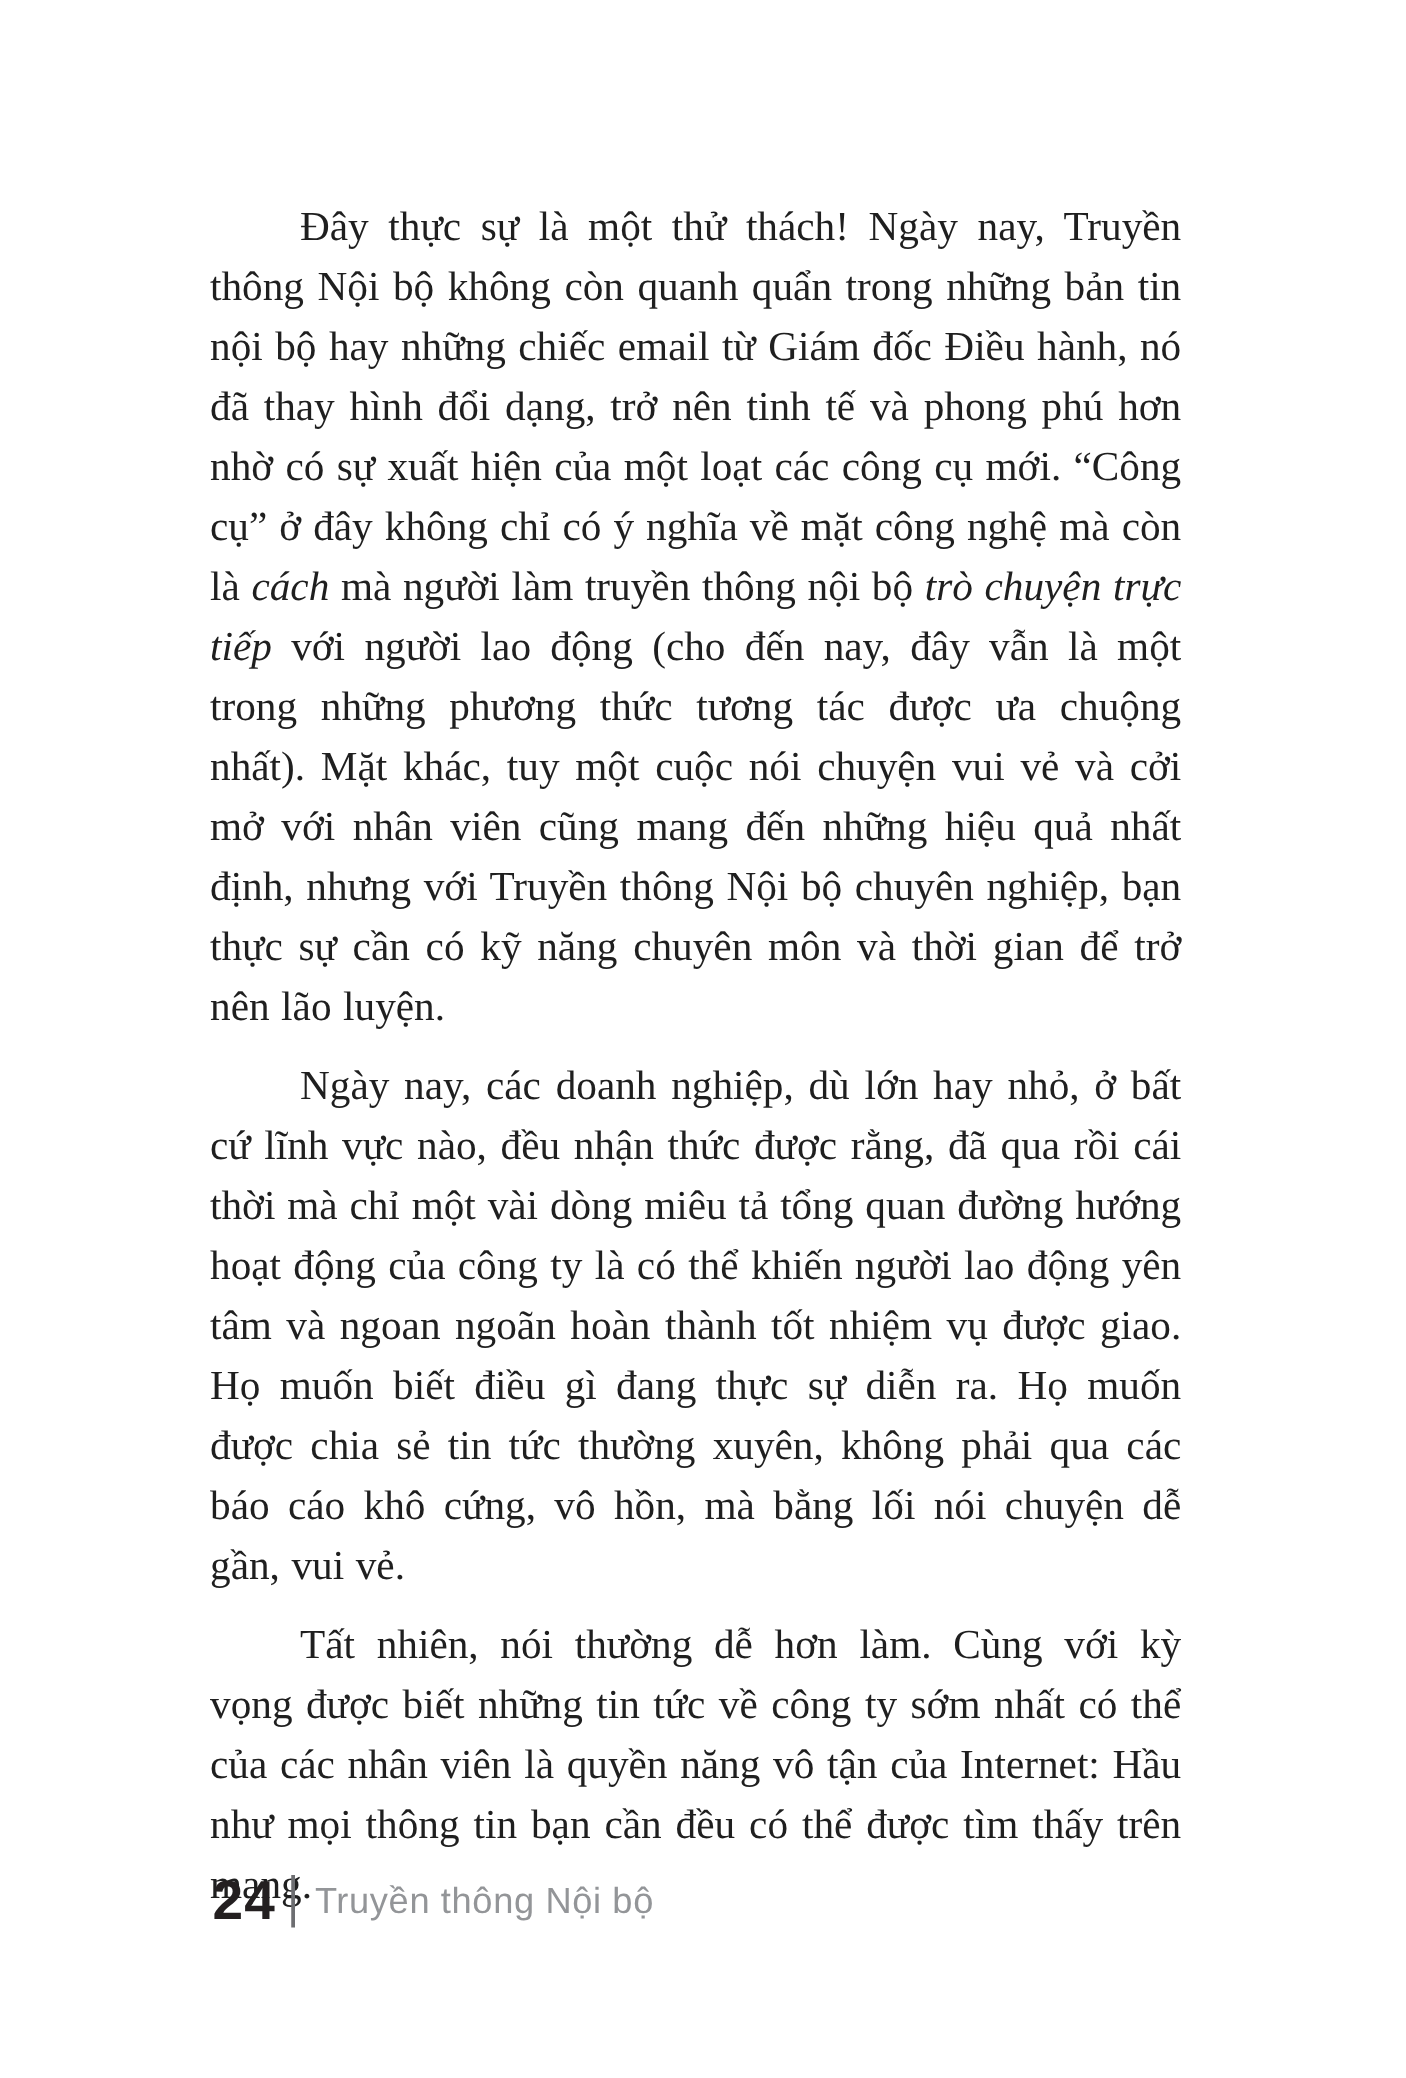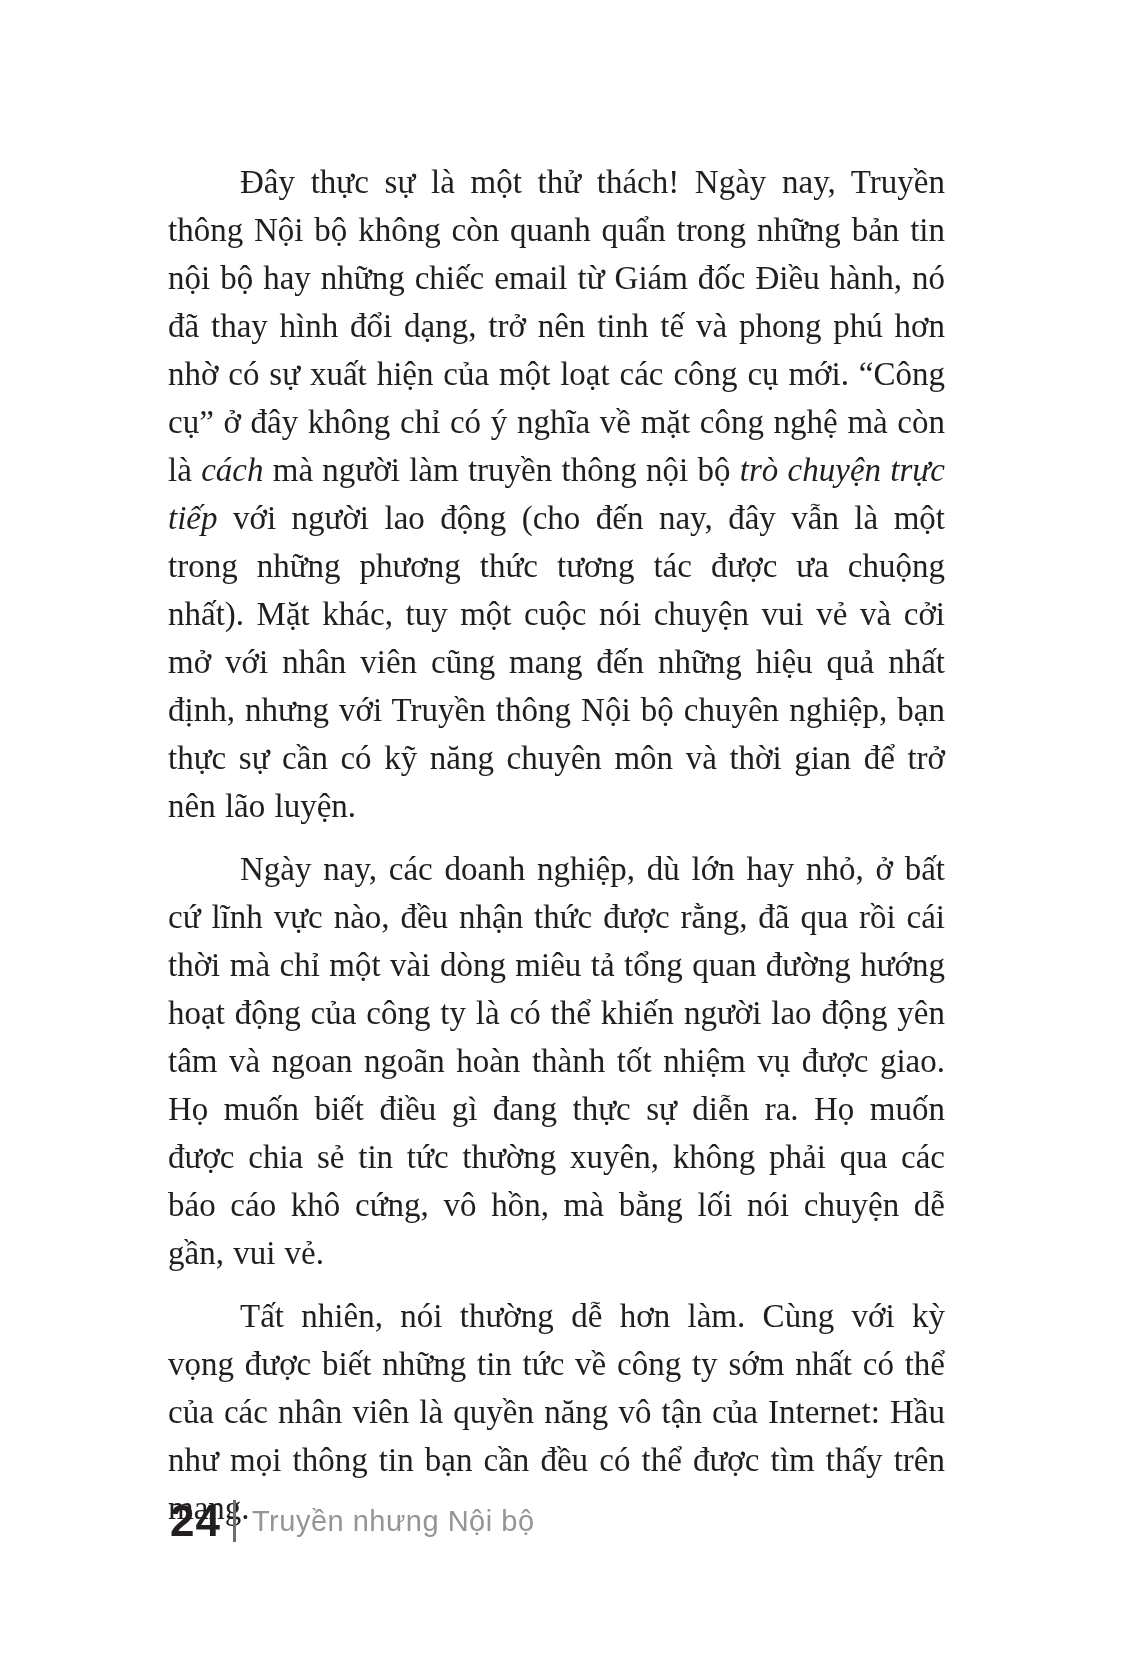--- a/index.html
+++ b/index.html
@@ -67,16 +67,16 @@
   <main class="text-block">
 
   <p><span>Đây thực sự là một thử thách! Ngày nay, Truyền thông Nội bộ không còn quanh quẩn trong những bản tin nội bộ hay những chiếc email từ Giám đốc Điều hành, nó đã thay hình đổi dạng, trở nên tinh tế và phong phú hơn nhờ có sự xuất hiện của một loạt các công cụ mới. “Công cụ” ở đây không chỉ có ý nghĩa về mặt công nghệ mà còn là </span><span class="italic">cách</span><span> mà người làm truyền thông nội bộ </span><span class="italic">trò chuyện trực tiếp</span><span> với người lao động (cho đến nay, đây vẫn là một trong những phương thức tương tác được ưa chuộng nhất). Mặt khác, tuy một cuộc nói chuyện vui vẻ và cởi mở với nhân viên cũng mang đến những hiệu quả nhất định, nhưng với Truyền thông Nội bộ chuyên nghiệp, bạn thực sự cần có kỹ năng chuyên môn và thời gian để trở nên lão luyện.</span></p>
       <p><span>Ngày nay, các doanh nghiệp, dù lớn hay nhỏ, ở bất cứ lĩnh vực nào, đều nhận thức được rằng, đã qua rồi cái thời mà chỉ một vài dòng miêu tả tổng quan đường hướng hoạt động của công ty là có thể khiến người lao động yên tâm và ngoan ngoãn hoàn thành tốt nhiệm vụ được giao. Họ muốn biết điều gì đang thực sự diễn ra. Họ muốn được chia sẻ tin tức thường xuyên, không phải qua các báo cáo khô cứng, vô hồn, mà bằng lối nói chuyện dễ gần, vui vẻ.</span></p>
       <p><span>Tất nhiên, nói thường dễ hơn làm. Cùng với kỳ vọng được biết những tin tức về công ty sớm nhất có thể của các nhân viên là quyền năng vô tận của Internet: Hầu như mọi thông tin bạn cần đều có thể được tìm thấy trên mạng.</span></p>
     </main>
 
   <footer class="page-footer">
     <span class="page-num">24</span>
     <span class="footer-divider"></span>
-    <span class="book-title">Truyền nhưng Nội bộ</span>
+    <span class="book-title">Truyền thông Nội bộ</span>
   </footer>
 
 </div>
 
 </body></html>

